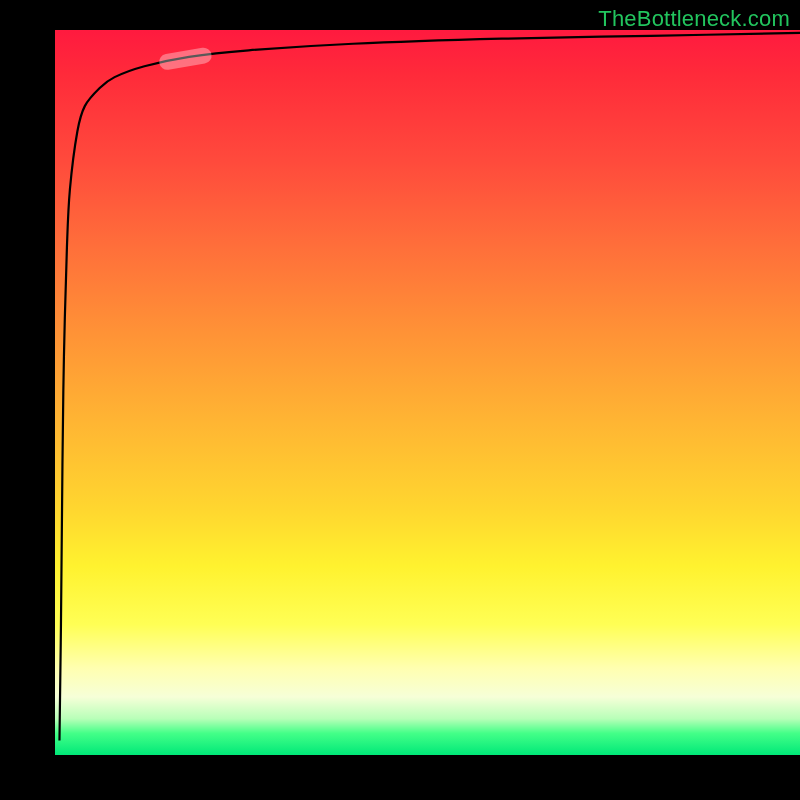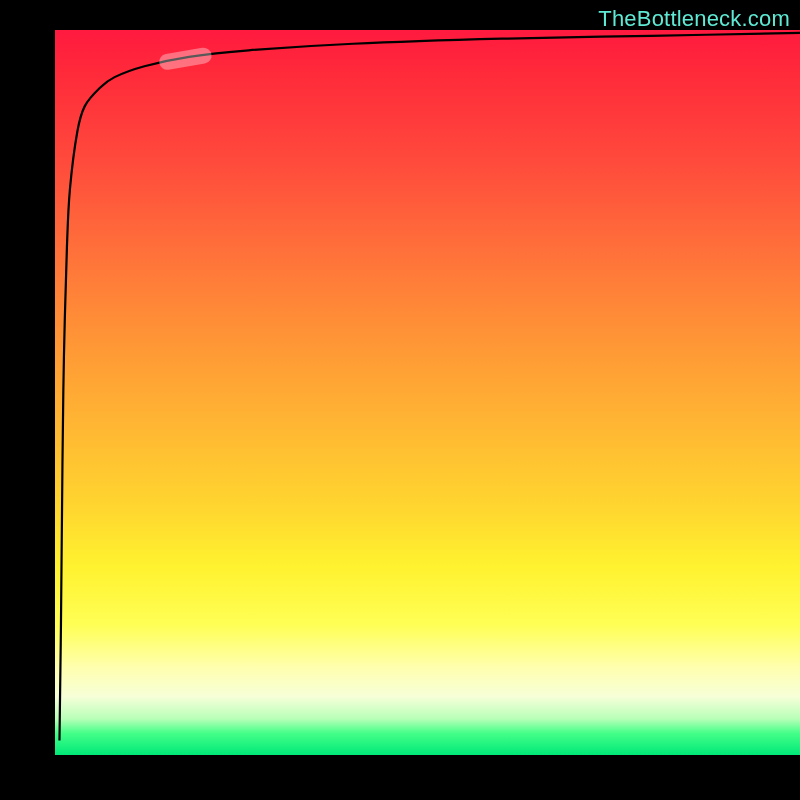--- a/index.html
+++ b/index.html
@@ -39,21 +39,21 @@
       #f6ffd8 92%,
       #b8ffb8 95%,
       #44ff88 97%,
       #00e878 100%
     );
   }
   .watermark {
     position: absolute;
     top: 6px;
     right: 10px;
-    color: #5eead4;
+    color: #22c55e;
     font-size: 22px;
     font-weight: 400;
     letter-spacing: 0.2px;
     user-select: none;
   }
   .curve-svg {
     position: absolute;
     left: 0;
     top: 0;
     width: 745px;

